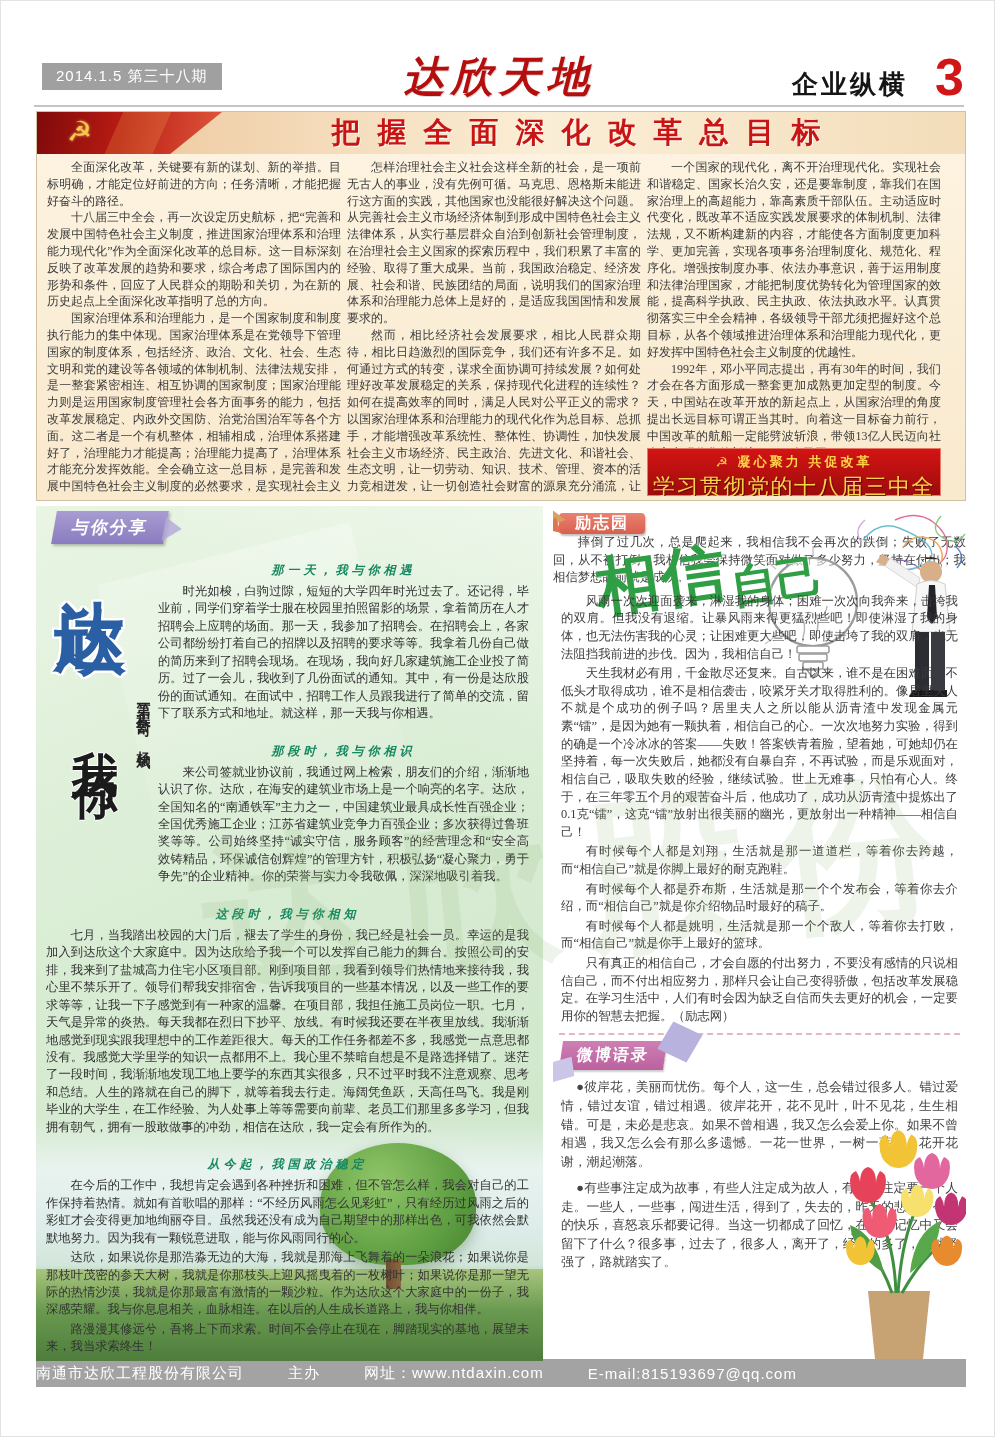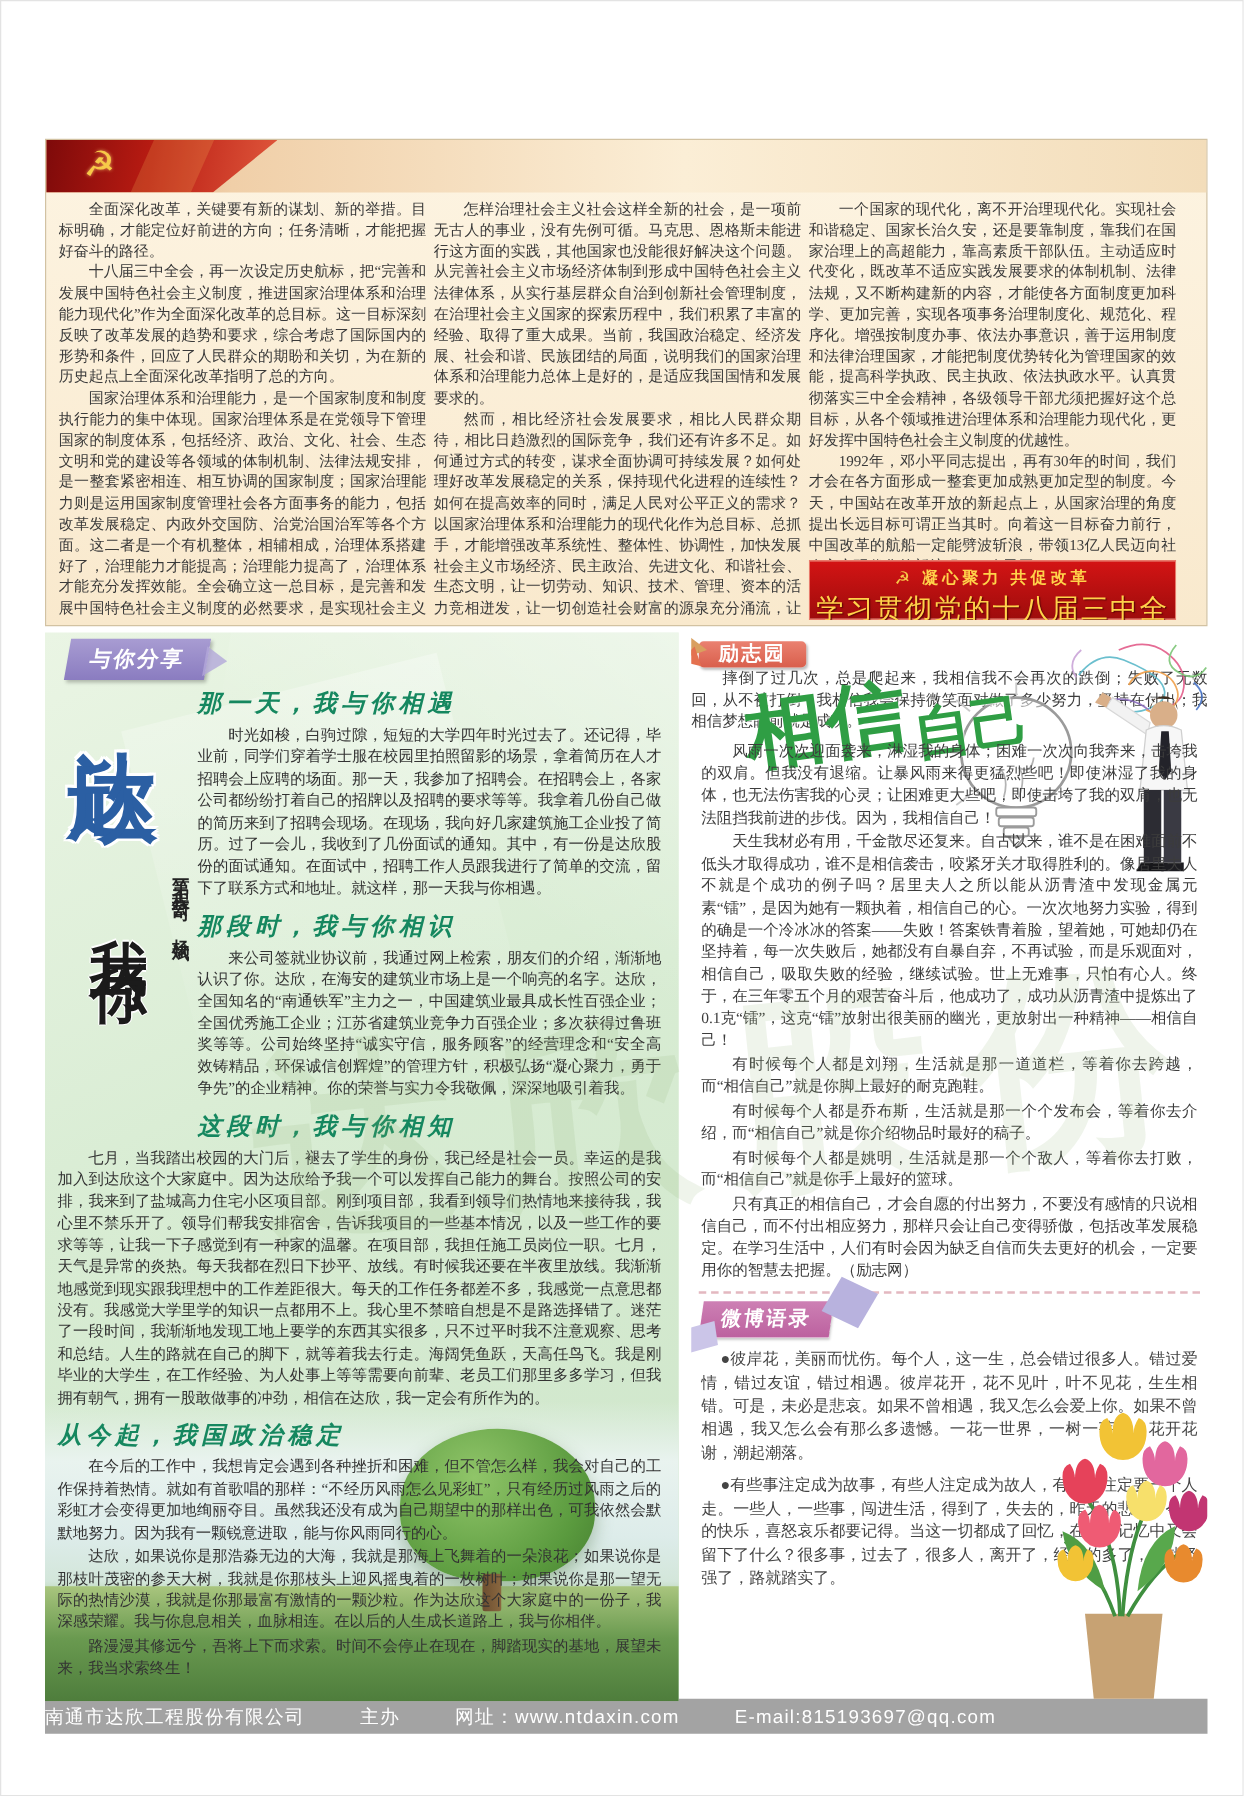--- a/index.html
+++ b/index.html
@@ -76,22 +76,22 @@
   .rail { float:left; width:112px; height:352px; position:relative; }
   .rail-t1 { position:absolute; left:8px; top:0; writing-mode:vertical-rl; font-size:72px; font-weight:bold;
     color:#2b5fa3; line-height:1; letter-spacing:8px;
     text-shadow:-2px 0 #fff,2px 0 #fff,0 -2px #fff,0 2px #fff,-2px -2px #fff,2px 2px #fff,-2px 2px #fff,2px -2px #fff; }
   .rail-t2 { position:absolute; left:26px; top:172px; writing-mode:vertical-rl; font-size:46px; font-weight:bold;
     color:#1b1b1b; line-height:1; letter-spacing:12px;
     text-shadow:-1px 0 #fff,1px 0 #fff,0 -1px #fff,0 1px #fff; }
   .rail-byline { position:absolute; left:88px; top:150px; height:205px; writing-mode:vertical-rl;
     font-size:14px; color:#222; letter-spacing:4px; font-weight:bold; }
   .rail-byline .byline-name { padding-top:16px; }
-  .sec-heading { color:#15875f; font-size:19px; font-weight:bold; font-style:italic;
-    letter-spacing:4px; margin:8px 0 4px; }
+  .sec-heading { text-align:center; color:#15875f; font-size:12px; font-weight:bold; font-style:italic;
+    letter-spacing:4px; margin:20px 0 4px; }
   .share-content p.body { margin:0 0 2px; font-size:12.3px; line-height:1.42; text-align:justify;
     color:#333; text-indent:2em; }
 
   
   .right-col { position:absolute; left:552px; top:505px; width:413px; height:855px; overflow:hidden; background:#fff; }
   .insp-illus { position:absolute; top:0; right:-4px; width:225px; height:200px; z-index:2; }
   .insp-badge { display:inline-block; position:relative; z-index:4; margin:7px 0 0 6px;
     background:linear-gradient(180deg,#ea8170,#d95f4c); color:#fff; padding:0 16px; border-radius:4px;
     font:bold 16px "Liberation Sans", sans-serif; letter-spacing:2px; box-shadow:1px 2px 2px rgba(0,0,0,.25); }
   .insp-badge::before { content:''; position:absolute; left:-22px; top:-8px; border-style:solid;
@@ -122,26 +122,33 @@
     font-size:165px; font-weight:bold; letter-spacing:26px; color:rgba(145,180,115,.14); transform:rotate(-6deg); }
   .footer { position:absolute; left:35px; top:1358px; width:930px; height:28px; background:#a3a3a3;
     color:#fff; font:15px "Liberation Sans", sans-serif; display:flex; align-items:center;
     gap:44px; letter-spacing:1px; }
 </style>
 </head>
 <body>
 
 <div class="page">
 
+  <div class="header">
+    <div class="issue-box">2014.1.5 第三十八期</div>
+    <div class="masthead">达欣天地</div>
+    <div class="section-title">企业纵横</div>
+    <div class="page-num">3</div>
+  </div>
 
   <div class="main-box">
     <div class="main-banner">
       <div class="banner-flag">
         <span class="emblem">☭</span>
       </div>
+      <div class="main-headline">把握全面深化改革总目标</div>
     </div>
     <div class="main-cols">
       <div class="mcol">
         <p>全面深化改革，关键要有新的谋划、新的举措。目标明确，才能定位好前进的方向；任务清晰，才能把握好奋斗的路径。</p>
         <p>十八届三中全会，再一次设定历史航标，把“完善和发展中国特色社会主义制度，推进国家治理体系和治理能力现代化”作为全面深化改革的总目标。这一目标深刻反映了改革发展的趋势和要求，综合考虑了国际国内的形势和条件，回应了人民群众的期盼和关切，为在新的历史起点上全面深化改革指明了总的方向。</p>
         <p>国家治理体系和治理能力，是一个国家制度和制度执行能力的集中体现。国家治理体系是在党领导下管理国家的制度体系，包括经济、政治、文化、社会、生态文明和党的建设等各领域的体制机制、法律法规安排，是一整套紧密相连、相互协调的国家制度；国家治理能力则是运用国家制度管理社会各方面事务的能力，包括改革发展稳定、内政外交国防、治党治国治军等各个方面。这二者是一个有机整体，相辅相成，治理体系搭建好了，治理能力才能提高；治理能力提高了，治理体系才能充分发挥效能。全会确立这一总目标，是完善和发展中国特色社会主义制度的必然要求，是实现社会主义现代化的应有之义。</p>
       </div>
       <div class="mcol">
         <p>怎样治理社会主义社会这样全新的社会，是一项前无古人的事业，没有先例可循。马克思、恩格斯未能进行这方面的实践，其他国家也没能很好解决这个问题。从完善社会主义市场经济体制到形成中国特色社会主义法律体系，从实行基层群众自治到创新社会管理制度，在治理社会主义国家的探索历程中，我们积累了丰富的经验、取得了重大成果。当前，我国政治稳定、经济发展、社会和谐、民族团结的局面，说明我们的国家治理体系和治理能力总体上是好的，是适应我国国情和发展要求的。</p>
         <p>然而，相比经济社会发展要求，相比人民群众期待，相比日趋激烈的国际竞争，我们还有许多不足。如何通过方式的转变，谋求全面协调可持续发展？如何处理好改革发展稳定的关系，保持现代化进程的连续性？如何在提高效率的同时，满足人民对公平正义的需求？以国家治理体系和治理能力的现代化作为总目标、总抓手，才能增强改革系统性、整体性、协调性，加快发展社会主义市场经济、民主政治、先进文化、和谐社会、生态文明，让一切劳动、知识、技术、管理、资本的活力竞相迸发，让一切创造社会财富的源泉充分涌流，让发展成果更多更公平惠及全体人民。</p>

